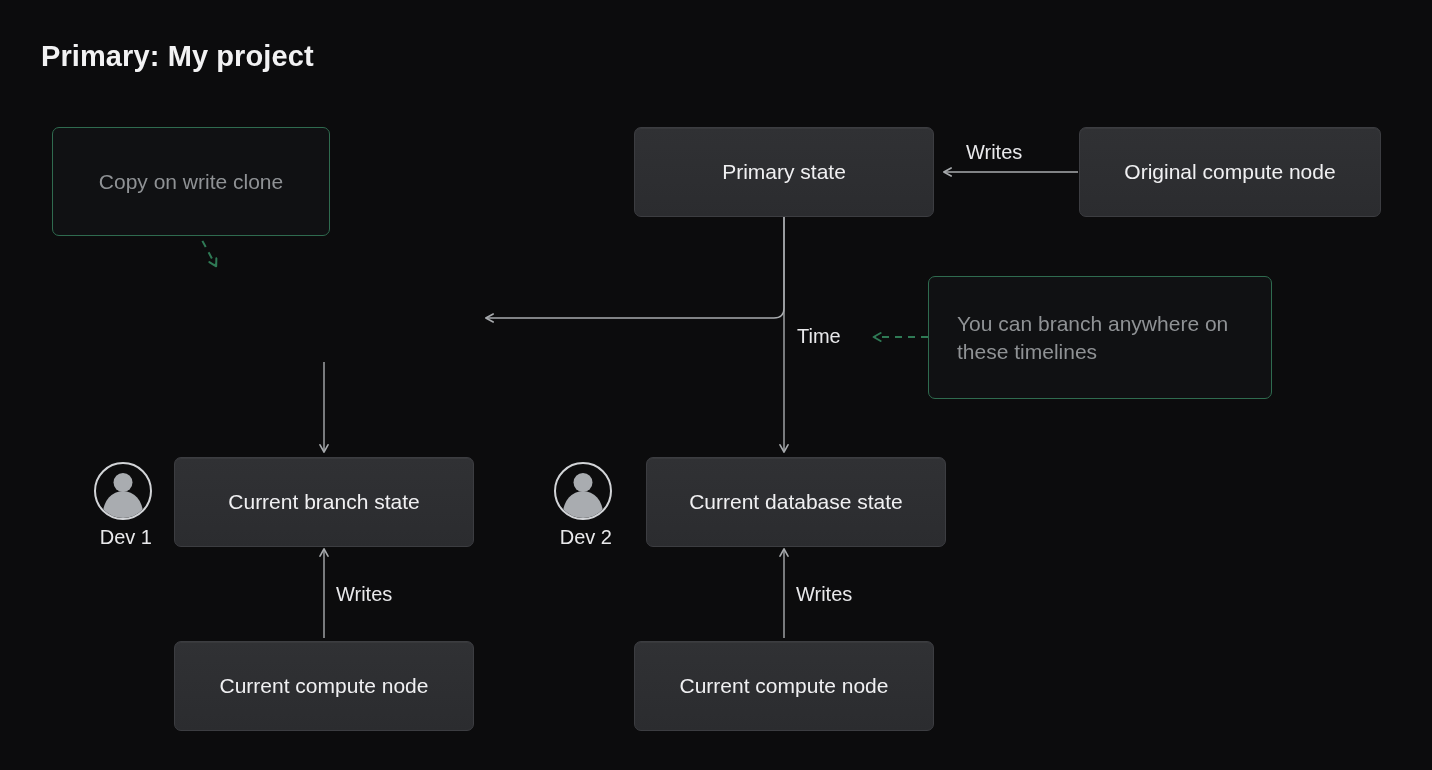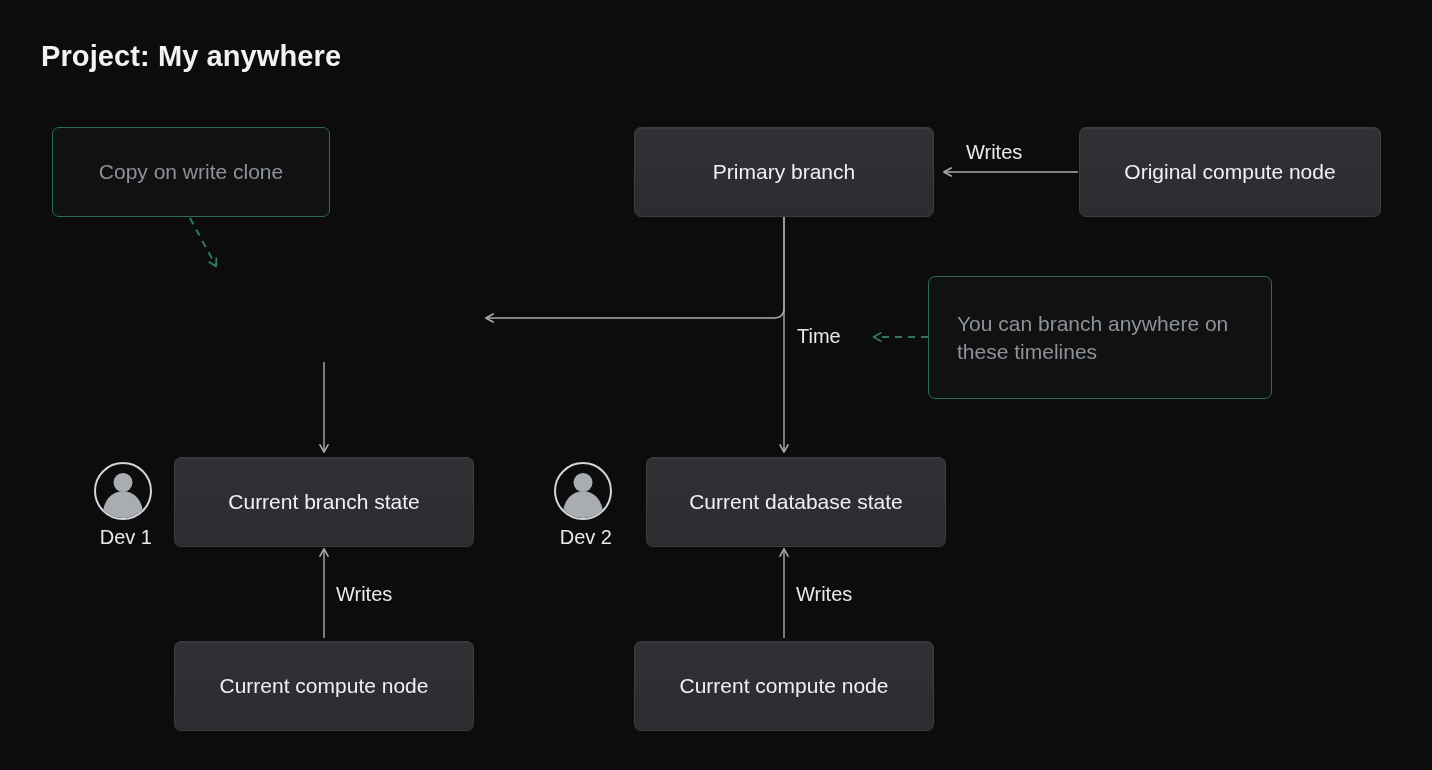--- a/index.html
+++ b/index.html
@@ -131,21 +131,21 @@
     font-size: 20px;
     color: #e9e9eb;
     white-space: nowrap;
   }
 </style>
 </head>
 <body>
 
 <div id="canvas">
 
-  <div class="page-title">Project: My anywhere</div>
+  <div class="page-title">Primary: My project</div>
 
   <svg id="edges" viewBox="0 0 1432 770" xmlns="http://www.w3.org/2000/svg">
     <defs>
       <marker id="ah-gray" markerWidth="12" markerHeight="12" refX="9.2" refY="5" orient="auto" markerUnits="userSpaceOnUse">
         <path d="M2,1 L9.4,5 L2,9" fill="none" stroke="#a8abae" stroke-width="1.6" stroke-linecap="round" stroke-linejoin="round"></path>
       </marker>
       <marker id="ah-green" markerWidth="12" markerHeight="12" refX="8.6" refY="5" orient="auto" markerUnits="userSpaceOnUse">
         <path d="M2,1 L9,5 L2,9" fill="none" stroke="#2f7a55" stroke-width="2" stroke-linecap="round" stroke-linejoin="round"></path>
       </marker>
     </defs>
@@ -184,26 +184,26 @@
     <g>
       <path d="M784,638 L784,549" fill="none" stroke="#a8abae" stroke-width="1.4" marker-end="url(#ah-gray)"></path>
     </g>
 
      Time (dashed green, leftward) --&gt;
     <g>
       <path d="M928,337 L874,337" fill="none" stroke="#2f7a55" stroke-width="2" stroke-dasharray="7 6" marker-end="url(#ah-green)"></path>
     </g>
   </svg>
 
-  <div class="node-ghost" style="left:52px; top:127px; width:278px; height:90px;">
+  <div class="node-ghost" style="left:52px; top:127px; width:278px; height:109px;">
     <span>Copy on write clone</span>
   </div>
 
   <div class="node" style="left:634px; top:127px; width:300px; height:90px;">
-    <span>Primary branch</span>
+    <span>Primary state</span>
   </div>
 
   <div class="node" style="left:1079px; top:127px; width:302px; height:90px;text-align:center;">
     <span>Original compute node</span>
   </div>
 
 
   <div class="node-ghost left-text" style="left:928px; top:276px; width:344px; height:123px;">
     <span>You can branch anywhere on these timelines</span>
   </div>

